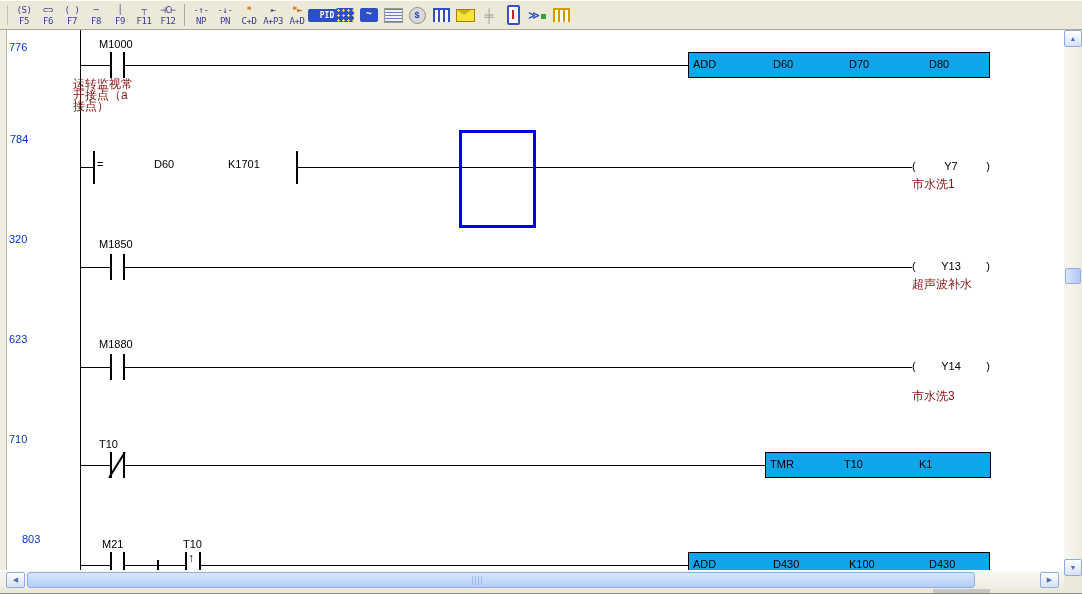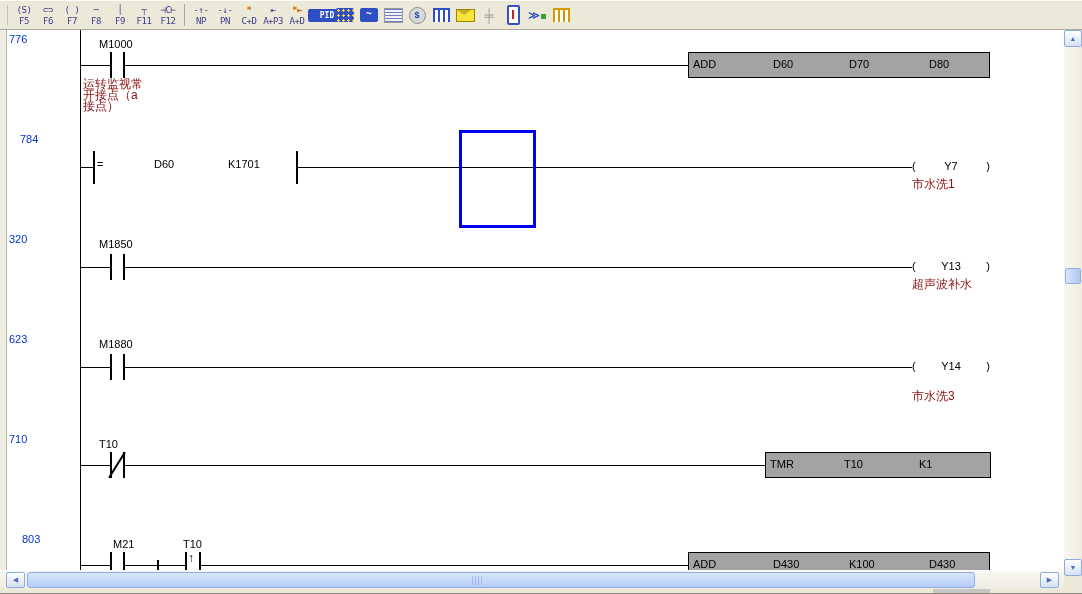--- a/index.html
+++ b/index.html
@@ -43,21 +43,21 @@
 
   
   .ladder{position:absolute;left:0;top:30px;width:1064px;height:540px;background:#fff;overflow:hidden;}
   .left-strip{position:absolute;left:0;top:0;width:6px;height:540px;background:#F1EFE4;border-right:1px solid #B6B4A4;}
   .rail{position:absolute;left:80px;top:0;width:1px;height:540px;background:#000;}
   .hl{position:absolute;height:1px;background:#000;}
   .cbar{position:absolute;width:2px;height:26px;background:#000;}
   .num{position:absolute;font-size:11px;color:#0033CC;}
   .dev{position:absolute;font-size:11px;color:#000;white-space:nowrap;}
   .ann{position:absolute;font-size:12px;line-height:11px;color:#8B0F0F;white-space:nowrap;}
-  .lbox{position:absolute;border:1px solid #000;background:#a3a3a3;box-sizing:content-box;}
+  .lbox{position:absolute;border:1px solid #000;background:#0ea5e9;box-sizing:content-box;}
   .bop{position:absolute;left:4px;top:5px;font-size:11px;}
   .barg{position:absolute;top:5px;font-size:11px;}
   .coil{position:absolute;width:78px;display:flex;justify-content:space-between;font-size:11px;color:#000;}
   .nc-slash{position:absolute;width:2px;height:30px;background:#000;transform:rotate(32deg);}
   .sel{position:absolute;left:459px;top:100px;width:71px;height:92px;border:3px solid #0000EE;background:rgba(0,0,0,0);}
 
   
   .vscroll{position:absolute;left:1064px;top:30px;width:18px;height:546px;
            background:linear-gradient(90deg,#F8F7F1,#EFEDE0);}
   .hscroll{position:absolute;left:0;top:571px;width:1064px;height:18px;
@@ -169,41 +169,41 @@
     <div class="ticon">
       <span class="icon-orangebars"></span>
     </div>
   </div>
 
   <div class="ladder">
     <div class="left-strip"></div>
     <div class="rail"></div>
 
     <div>
-      <span class="num" style="left:9px;top:3px">776</span>
+      <span class="num" style="left:9px;top:11px">776</span>
       <span class="dev" style="left:99px;top:8px">M1000</span>
       <div class="hl" style="left:80px;top:35px;width:30px"></div>
       <div class="cbar" style="left:110px;top:22px"></div>
       <div class="cbar" style="left:123px;top:22px"></div>
       <div class="hl" style="left:125px;top:35px;width:563px"></div>
-      <div class="ann" style="left:83px;top:49px">
+      <div class="ann" style="left:73px;top:49px">
         <div>运转监视常</div>
         <div>开接点（a</div>
         <div>接点）</div>
       </div>
       <div class="lbox" style="left:688px;top:22px;width:300px;height:24px">
         <span class="bop">ADD</span>
         <span class="barg" style="left:84px">D60</span>
         <span class="barg" style="left:160px">D70</span>
         <span class="barg" style="left:240px">D80</span>
       </div>
     </div>
 
     <div>
-      <span class="num" style="left:20px;top:103px">784</span>
+      <span class="num" style="left:10px;top:103px">784</span>
       <div class="hl" style="left:80px;top:137px;width:14px"></div>
       <div class="cbar" style="left:93px;top:121px;height:33px"></div>
       <span class="dev" style="left:97px;top:128px">=</span>
       <span class="dev" style="left:154px;top:128px">D60</span>
       <span class="dev" style="left:228px;top:128px">K1701</span>
       <div class="cbar" style="left:296px;top:121px;height:33px"></div>
       <div class="hl" style="left:298px;top:137px;width:614px"></div>
       <div class="coil" style="left:912px;top:130px">
         <span>(</span>
         <span>Y7</span>
@@ -254,21 +254,21 @@
       <div class="hl" style="left:125px;top:435px;width:640px"></div>
       <div class="lbox" style="left:765px;top:422px;width:224px;height:24px">
         <span class="bop">TMR</span>
         <span class="barg" style="left:78px">T10</span>
         <span class="barg" style="left:153px">K1</span>
       </div>
     </div>
 
     <div>
       <span class="num" style="left:22px;top:503px">803</span>
-      <span class="dev" style="left:113px;top:508px">M21</span>
+      <span class="dev" style="left:102px;top:508px">M21</span>
       <span class="dev" style="left:183px;top:508px">T10</span>
       <div class="hl" style="left:80px;top:535px;width:30px"></div>
       <div class="cbar" style="left:110px;top:522px"></div>
       <div class="cbar" style="left:123px;top:522px"></div>
       <div class="hl" style="left:125px;top:535px;width:60px"></div>
       <div class="cbar" style="left:157px;top:530px;height:10px"></div>
       <div class="cbar" style="left:185px;top:522px"></div>
       <span class="dev" style="left:188px;top:521px;font-size:12px">↑</span>
       <div class="cbar" style="left:199px;top:522px"></div>
       <div class="hl" style="left:201px;top:535px;width:487px"></div>

